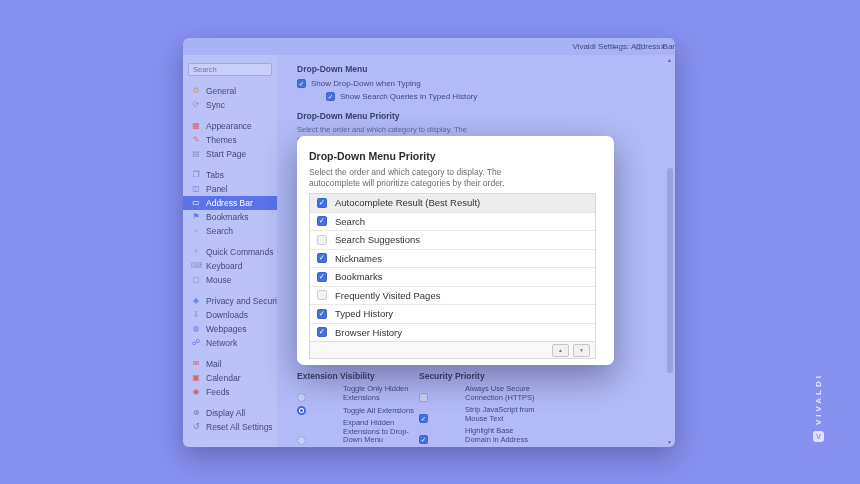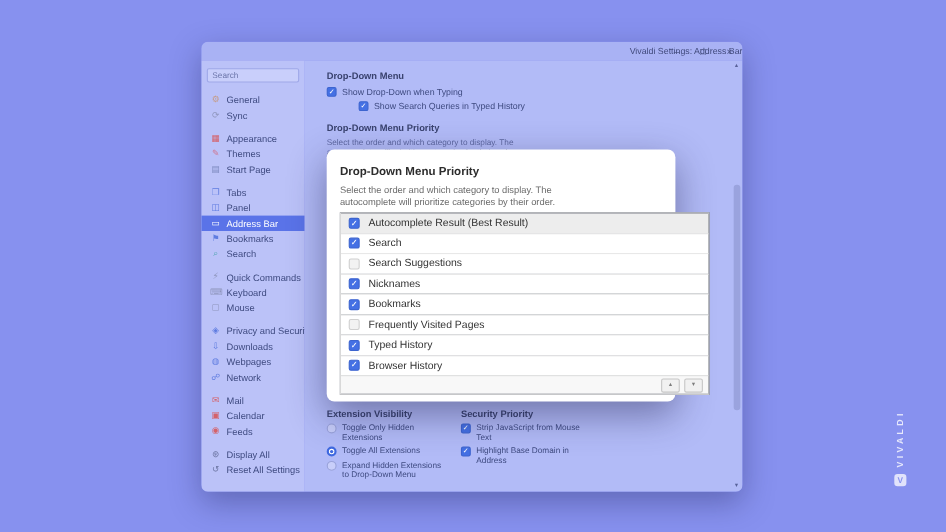--- a/index.html
+++ b/index.html
@@ -64,21 +64,21 @@
   .c-top{position:absolute;left:20px;top:9px;width:280px;}
   .c-h{font-size:8.5px;font-weight:bold;color:#39426e;}
   .cb-row{display:flex;align-items:center;margin-top:5px;}
   .cb-row.indent{margin-left:13px;margin-top:4px;padding-left:16px;}
   .cb-row .lbl{font-size:8px;color:#3e4a80;margin-left:5px;}
   .c-h2{margin-top:10px;}
   .c-desc{font-size:7.5px;color:#5d67a0;margin-top:4px;line-height:9px;}
 
   .c-bottom{position:absolute;left:20px;top:316px;display:flex;}
   .c-col{width:122px;}
-  .c-col .row{display:flex;align-items:flex-start;margin-top:4px;}
+  .c-col .row{display:flex;align-items:flex-end;margin-top:4px;gap:32px;}
   .c-col .lbl{font-size:7.5px;color:#3e4a80;margin-left:5px;line-height:8.5px;max-width:96px;}
 
   
   .cb{box-sizing:border-box;border-radius:2px;border:1px solid #9aa3da;background:#c8cefa;
       display:flex;align-items:center;justify-content:center;flex:0 0 auto;}
   .cb::after{content:"✓";color:transparent;}
   .cb[data-checked="true"]{background:#4470e4;border-color:#3c64cf;}
   .cb[data-checked="true"]::after{color:#fff;}
   .cb-sm{width:9px;height:9px;} .cb-sm::after{font-size:6.5px;line-height:7px;}
   .cb-lg{width:10px;height:10px;} .cb-lg::after{font-size:7.5px;line-height:8px;}
@@ -100,22 +100,22 @@
       background:rgba(125,135,190,.45);}
 
   
   .modal{
     position:absolute;left:297px;top:136px;width:317px;height:229px;background:#fff;
     border-radius:7px;box-shadow:0 12px 34px rgba(30,30,75,.45);box-sizing:border-box;
   }
   .modal-title{font-size:10.5px;font-weight:bold;color:#2d2d2d;margin:14px 0 0 12px;}
   .modal-desc{font-size:8.5px;color:#6b6b6b;margin:5px 0 0 12px;width:234px;line-height:10.5px;}
   .prio-list{
-    position:absolute;left:12px;top:57px;width:336px;border:1px solid #d9d9d9;
-    box-sizing:border-box;background:#0f172a;
+    position:absolute;left:12px;top:57px;width:287px;border:1px solid #d9d9d9;
+    box-sizing:border-box;background:#e5e5e5;
   }
   .prio-row{height:17.5px;display:flex;align-items:center;padding-left:7px;background:#fff;}
   .prio-row + .prio-row{border-top:1px solid #e8e8e8;}
   .prio-row[data-selected="true"]{background:#ededed;}
   .prio-row .lbl{font-size:9.5px;color:#333;margin-left:8px;}
   .prio-footer{
     height:16px;background:#f8f8f8;border-top:1px solid #e0e0e0;
     display:flex;align-items:center;justify-content:flex-end;gap:4px;padding-right:5px;
   }
   .mv-btn{
@@ -299,20 +299,24 @@
             </div>
             <div class="row">
               <span class="radio" data-checked="false"></span>
               <span class="lbl">Expand Hidden Extensions to Drop-Down Menu</span>
             </div>
           </div>
 
           <div class="c-col">
             <div class="c-h">Security Priority</div>
             <div class="row">
+              <span class="cb cb-sm" data-checked="false"></span>
+              <span class="lbl">Always Use Secure Connection (HTTPS)</span>
+            </div>
+            <div class="row">
               <span class="cb cb-sm" data-checked="true"></span>
               <span class="lbl">Strip JavaScript from Mouse Text</span>
             </div>
             <div class="row">
               <span class="cb cb-sm" data-checked="true"></span>
               <span class="lbl">Highlight Base Domain in Address</span>
             </div>
           </div>
         </div>
 

